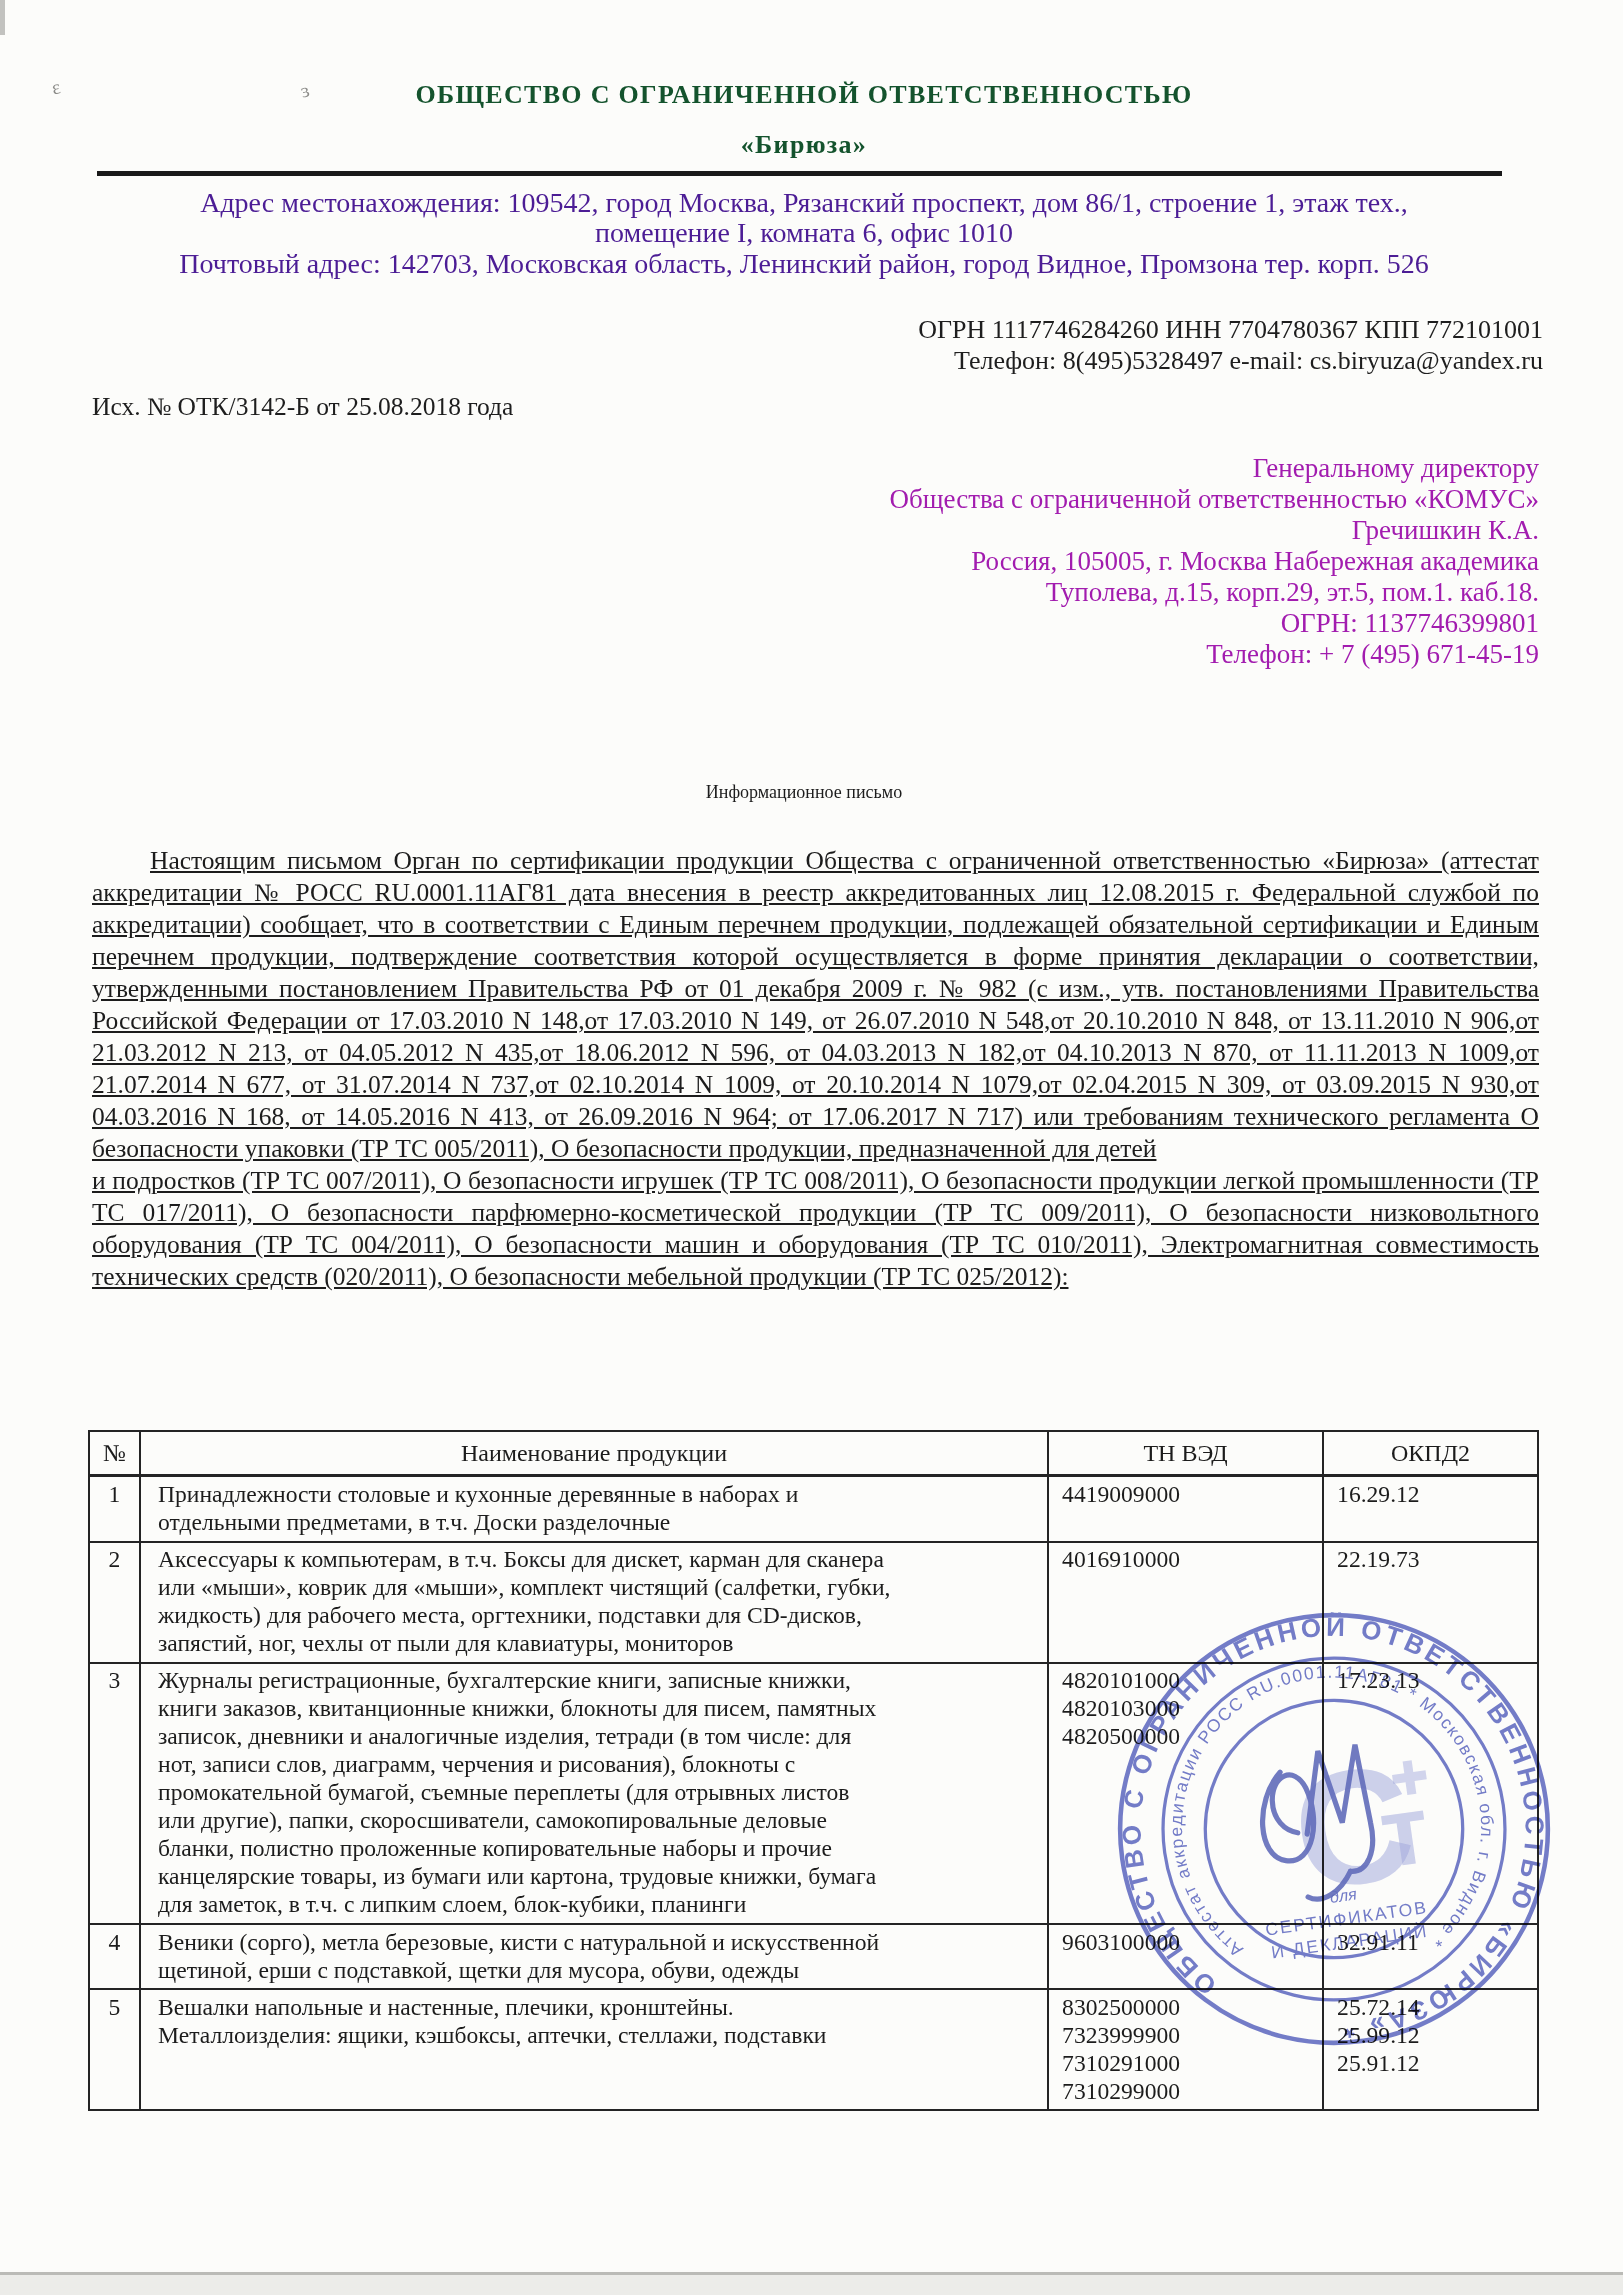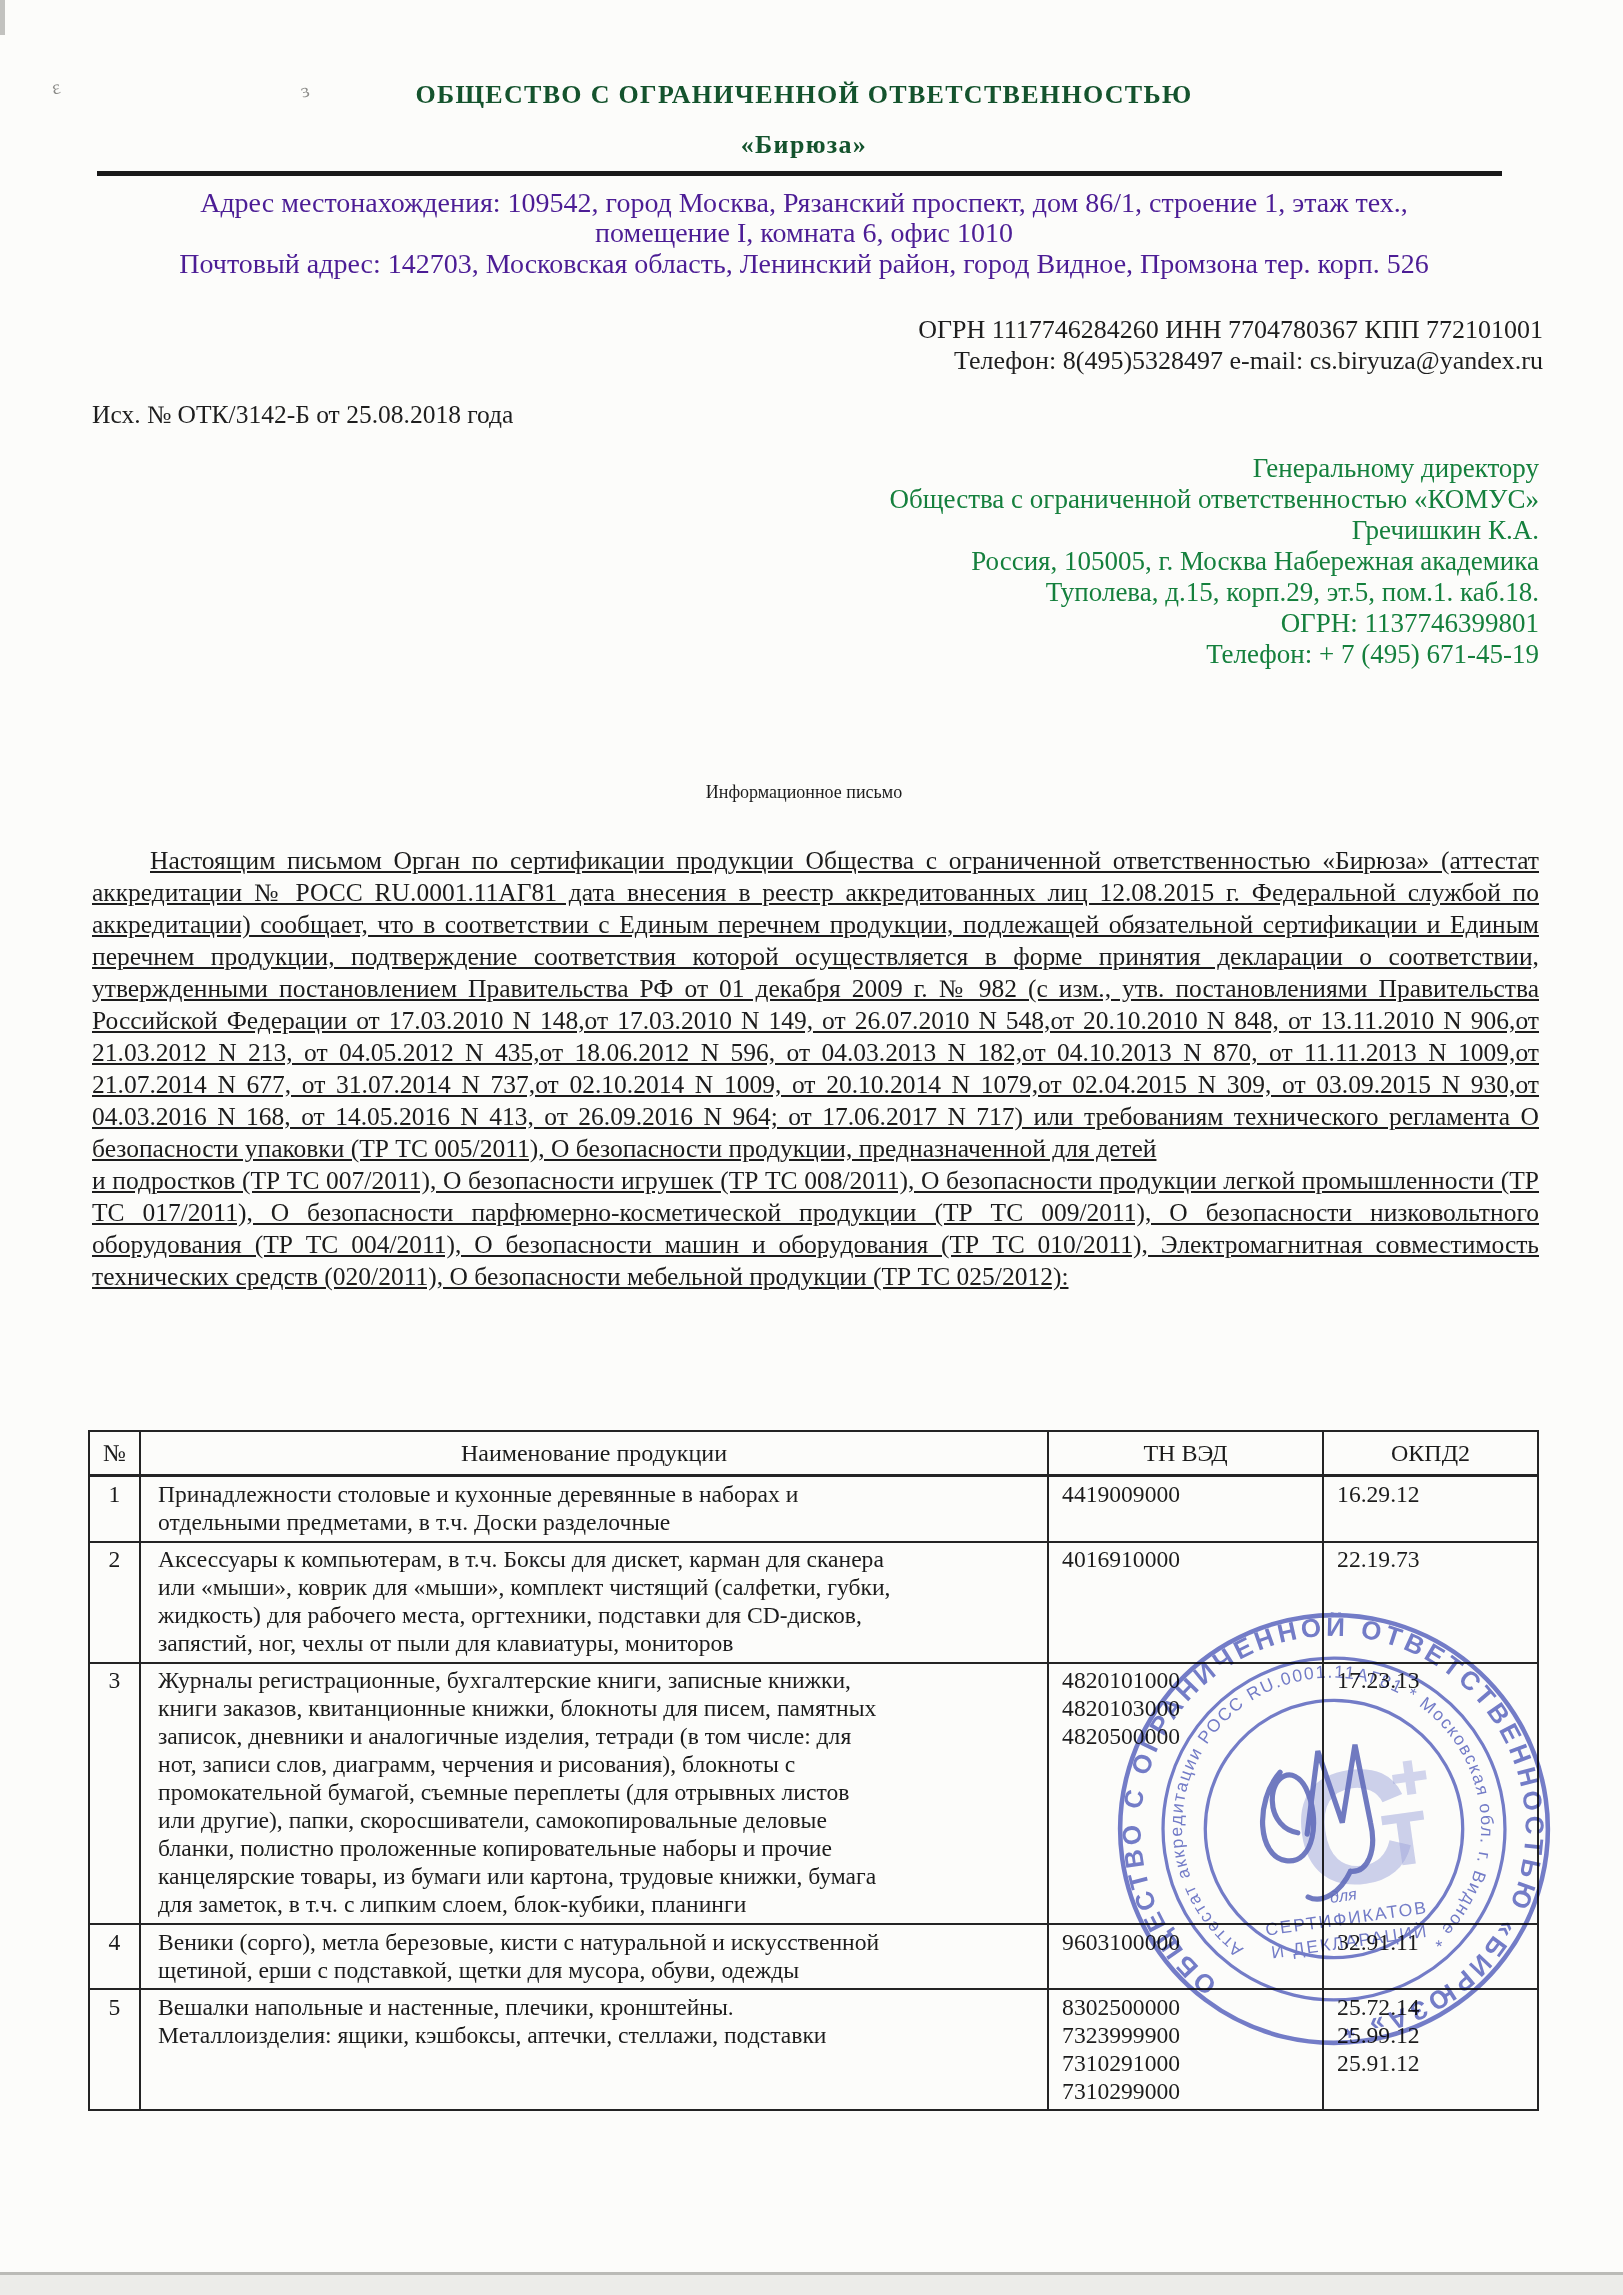--- a/index.html
+++ b/index.html
@@ -12,21 +12,21 @@
   .centerband{left:65px;width:1478px;text-align:center;}
 
   
   .title{font-size:26px;font-weight:bold;letter-spacing:1.3px;color:#14532d;}
   .addr{font-size:28px;line-height:30px;color:#4c1d95;}
   .reg{font-size:26px;line-height:31px;color:#1e1e1e;text-align:right;}
   .rule{left:97px;width:1405px;height:4.6px;background:#191919;}
 
   .outgoing{left:92px;font-size:25.5px;color:#1e1e1e;}
 
-  .recipient{right:84px;text-align:right;font-size:27px;line-height:31px;color:#15803d;}
+  .recipient{right:84px;text-align:right;font-size:27px;line-height:31px;color:#a21caf;}
 
   .subject{font-size:18px;color:#1c1c1c;}
 
   .body-text{left:92px;width:1447px;font-size:25.5px;line-height:32px;
     text-align:justify;color:#1c1c1c;}
   .body-text p{margin:0;}
   .body-text p.indent{text-indent:58px;}
 
   
   .prod-table-wrap{left:88px;top:1430px;width:1448px;}
@@ -64,21 +64,21 @@
 
   <div class="abs centerband title" style="top:80px;">ОБЩЕСТВО С ОГРАНИЧЕННОЙ ОТВЕТСТВЕННОСТЬЮ</div>
   <div class="abs centerband title" style="top:130px;">«Бирюза»</div>
   <div class="abs rule" style="top:171px;"></div>
   <div class="abs centerband addr" style="top:188px;">Адрес местонахождения: 109542, город Москва, Рязанский проспект, дом 86/1, строение 1, этаж тех.,</div>
   <div class="abs centerband addr" style="top:218px;">помещение I, комната 6, офис 1010</div>
   <div class="abs centerband addr" style="top:249px;">Почтовый адрес: 142703, Московская область, Ленинский район, город Видное, Промзона тер. корп. 526</div>
   <div class="abs centerband reg" style="top:314px;">ОГРН 1117746284260 ИНН 7704780367 КПП 772101001</div>
   <div class="abs centerband reg" style="top:345px;">Телефон: 8(495)5328497 e-mail: cs.biryuza@yandex.ru</div>
 
-  <div class="abs outgoing" style="top:400px;">Исх. № ОТК/3142-Б от 25.08.2018 года</div>
+  <div class="abs outgoing" style="top:392px;">Исх. № ОТК/3142-Б от 25.08.2018 года</div>
 
   <div class="abs recipient" style="top:453px;">
     <div>Генеральному директору</div>
     <div>Общества с ограниченной ответственностью «КОМУС»</div>
     <div>Гречишкин К.А.</div>
     <div>Россия, 105005, г. Москва Набережная академика</div>
     <div>Туполева, д.15, корп.29, эт.5, пом.1. каб.18.</div>
     <div>ОГРН: 1137746399801</div>
     <div>Телефон: + 7 (495) 671-45-19</div>
   </div>

